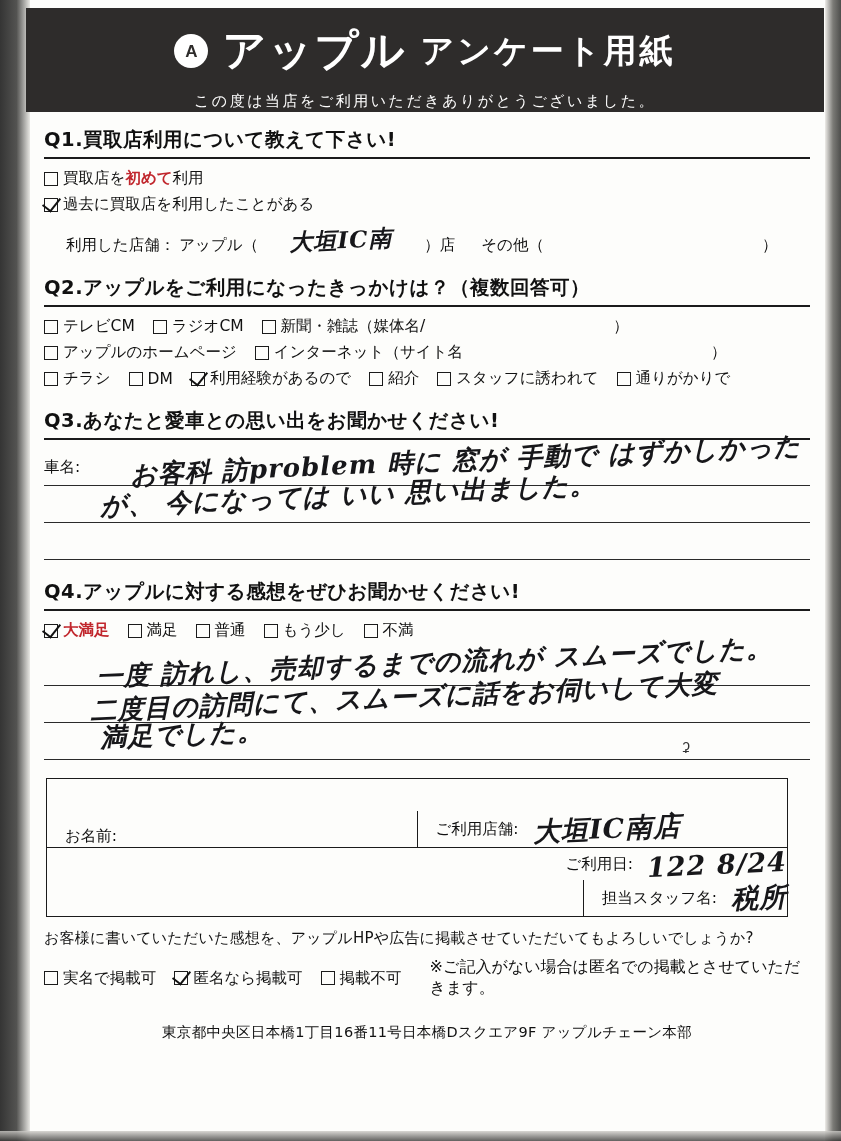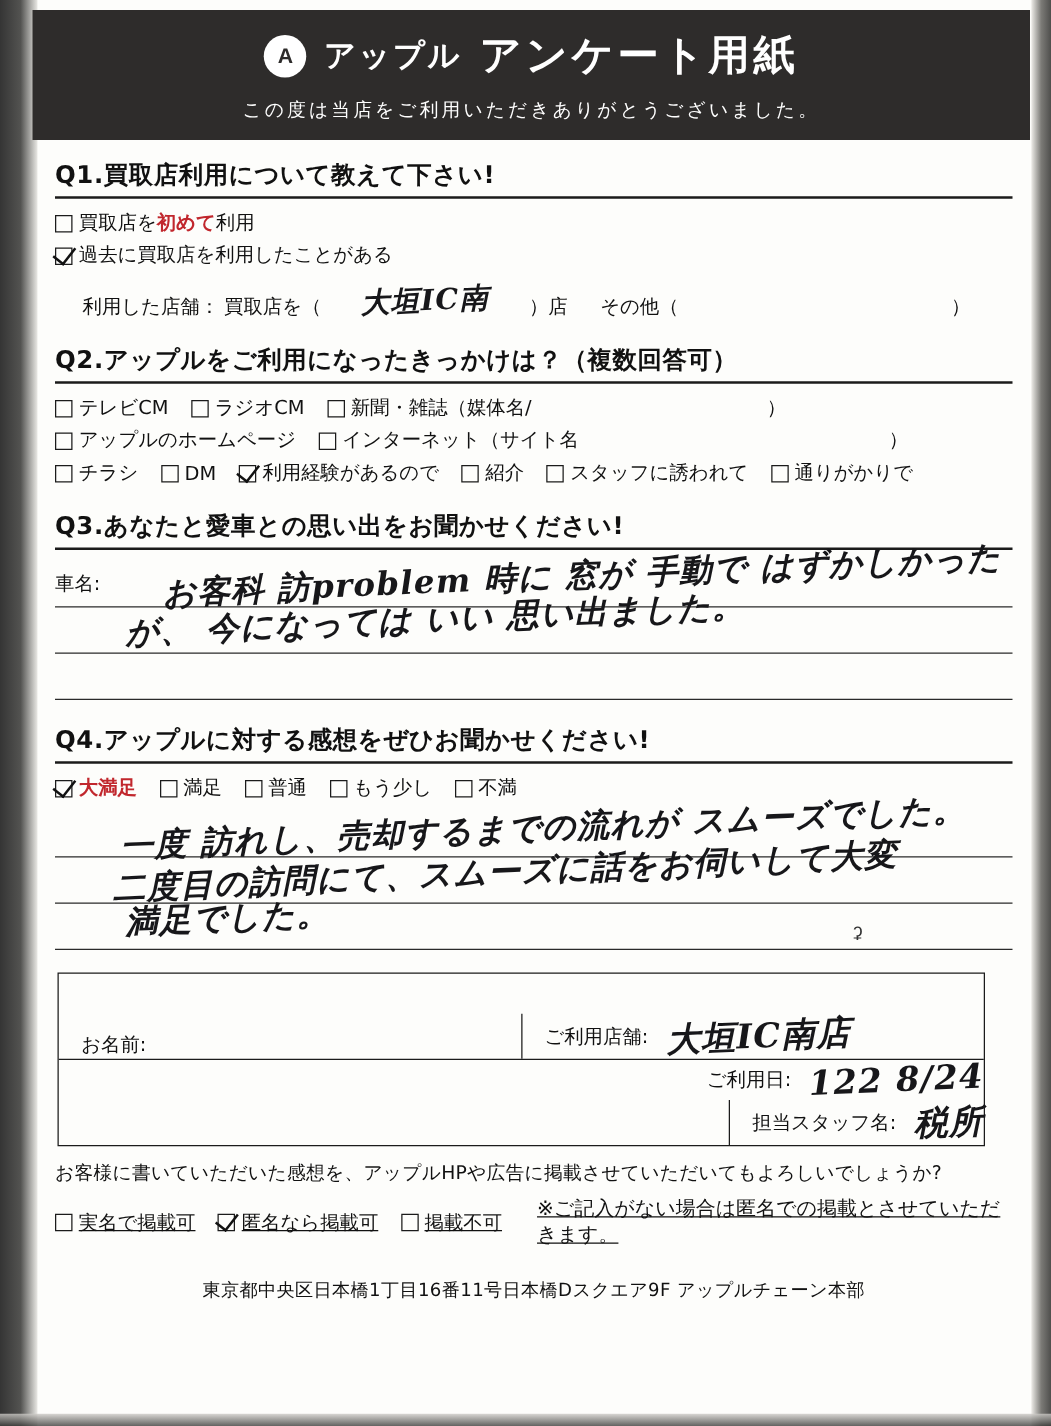--- a/index.html
+++ b/index.html
@@ -72,21 +72,21 @@
     background: #fff;
     color: #2e2c2b;
     display: flex;
     align-items: center;
     justify-content: center;
     font-size: 17px;
     font-weight: bold;
     line-height: 1;
   }
   .logo-text {
-    font-size: 25px;
+    font-size: 43px;
     font-weight: bold;
     letter-spacing: 2px;
     font-family: "DejaVu Sans", sans-serif;
   }
   .hdr-main {
     font-size: 33px;
     font-weight: bold;
     letter-spacing: 3px;
     font-family: "DejaVu Sans", sans-serif;
   }
@@ -257,21 +257,20 @@
     font-size: 15px;
     font-family: "DejaVu Sans", sans-serif;
     letter-spacing: .2px;
   }
   .footer-opts {
     display: flex;
     align-items: center;
     margin-top: 9px;
     font-size: 15.5px;
     font-family: "DejaVu Sans", sans-serif;
-    text-decoration: underline;
   }
   .tiny-note {
     font-size: 16px;
     margin-left: 10px;
     font-family: "DejaVu Sans", sans-serif;
   }
   .address {
     margin-top: 24px;
     text-align: center;
     font-size: 14.5px;
@@ -320,21 +319,21 @@
 
       <div class="opt-row">
         <span class="opt">
           <span class="box checked"></span>
           <span>過去に買取店を利用したことがある</span>
         </span>
       </div>
 
       <div class="store-line">
         <span>利用した店舗：</span>
-        <span>買取店を（</span>
+        <span>アップル（</span>
         <span class="hand hand-store">大垣IC南</span>
         <span>）店</span>
         <span style="width:18px;display:inline-block"></span>
         <span>その他（</span>
         <span class="long-blank"></span>
         <span>）</span>
       </div>
     </div>
 
     <div class="q-block">

